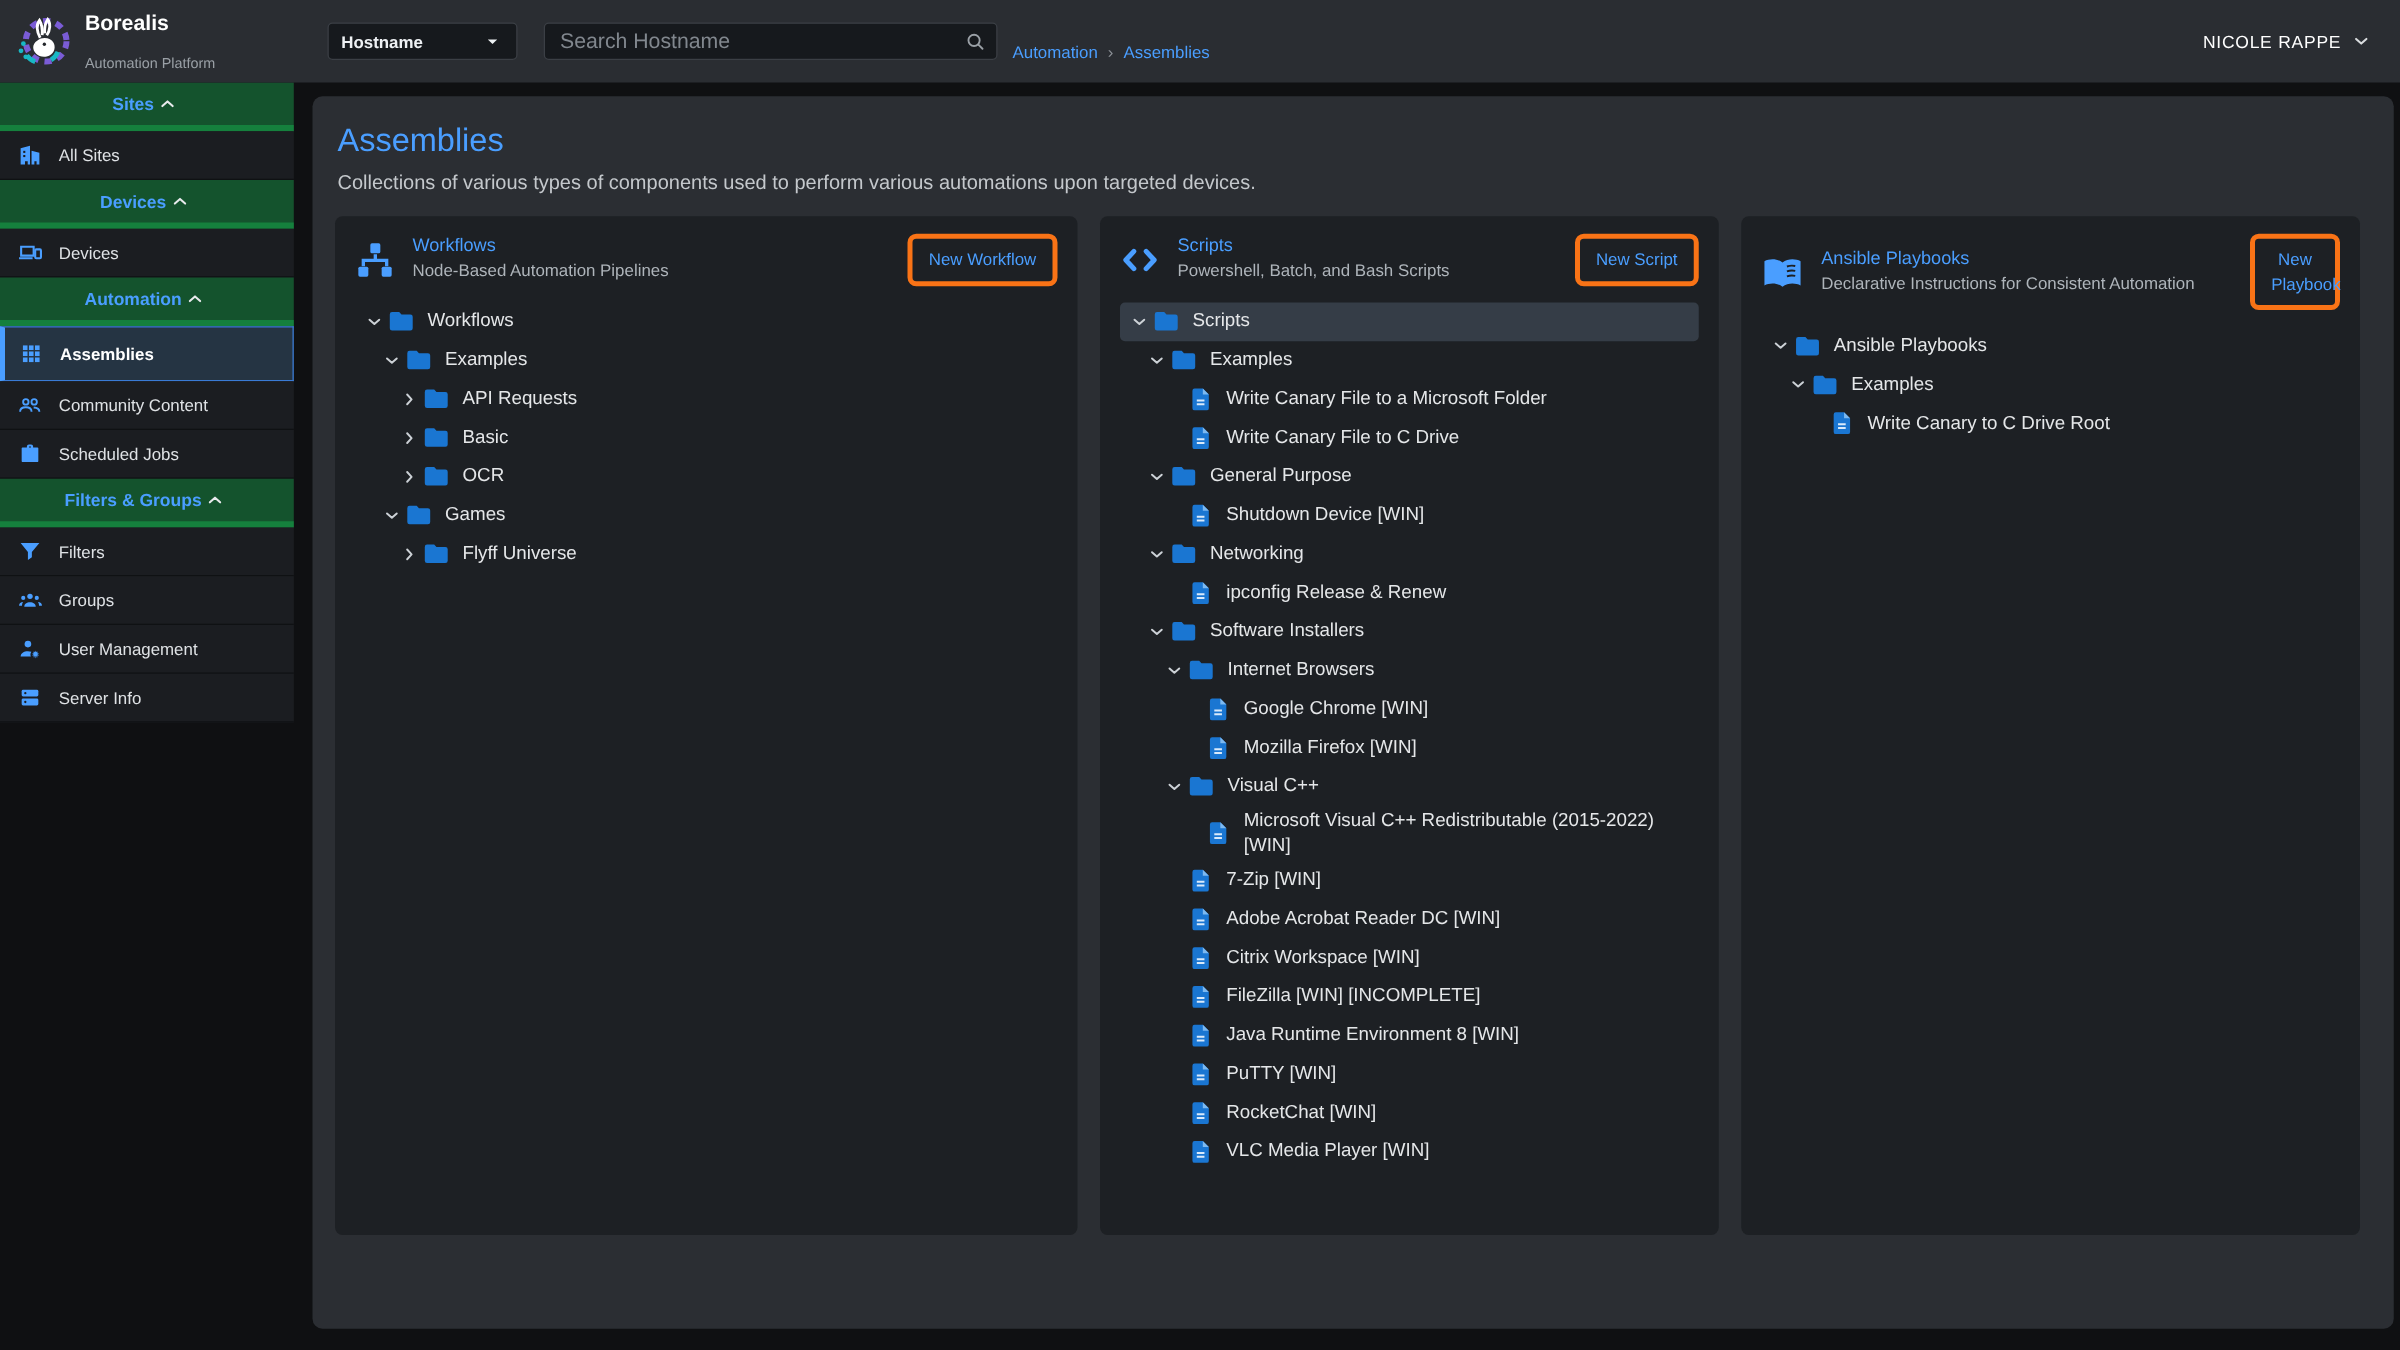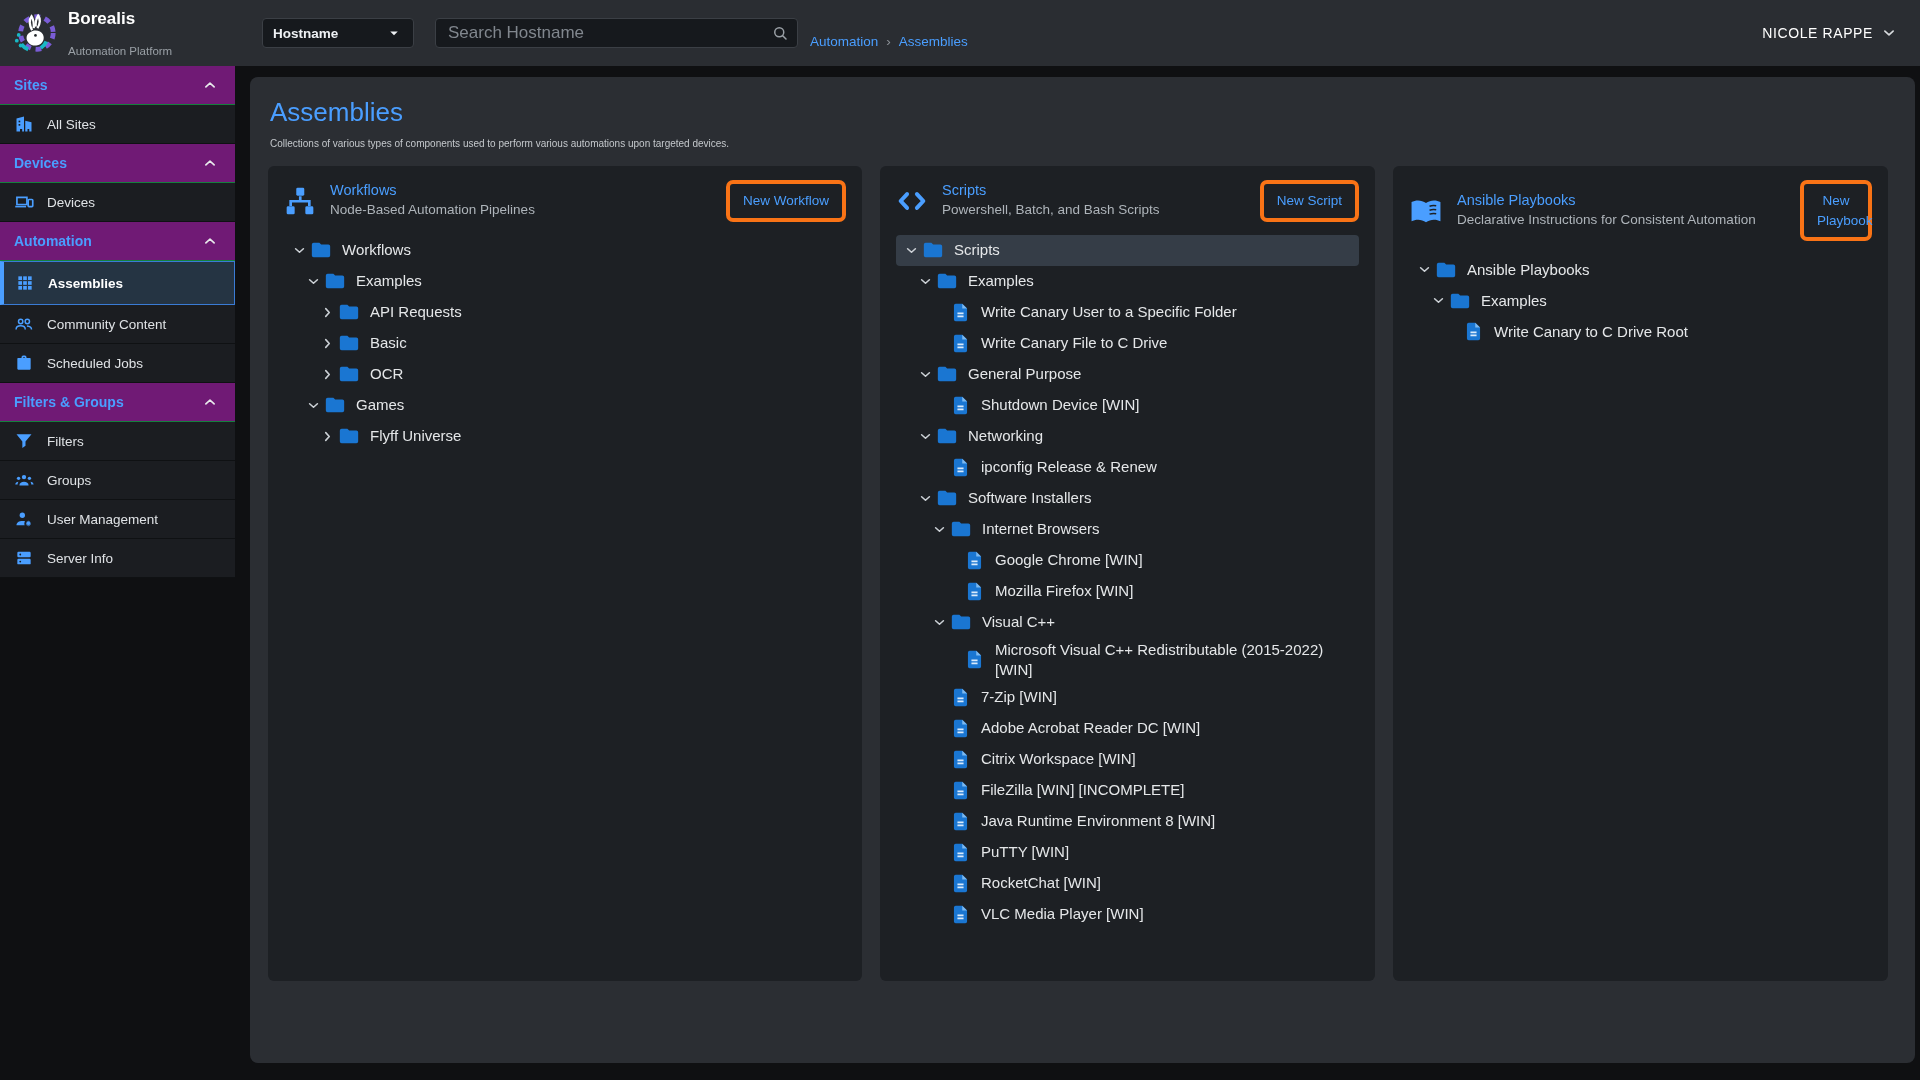--- a/index.html
+++ b/index.html
@@ -23,34 +23,34 @@
   .search-ic{color:#9aa0a6;display:flex;flex:none}
   .breadcrumb{margin-left:12px;margin-top:16px;display:flex;align-items:center;gap:8px;
           font-size:13.5px;font-weight:500}
   .crumb{color:#4a9eff;cursor:pointer}
   .crumb-sep{color:#8b9096}
   .user{margin-left:auto;padding-right:22px;display:flex;align-items:center;gap:7px;font-size:14px;
           color:#ffffff;letter-spacing:.6px;font-weight:500;cursor:pointer}
   .user .chev-dn{color:#d8dbde;display:flex}
   
   .sidebar{position:absolute;top:66px;left:0;width:235px;background:#191b1e}
-  .sb-section{height:39px;display:flex;align-items:center;justify-content:space-between;padding:0 14px;
-          background:#701a75;border-bottom:1px solid #15803d;font-size:14px;font-weight:bold;
+  .sb-section{height:39px;display:flex;align-items:center;justify-content:center;padding:0 14px;
+          background:#14532d;border-bottom:5px solid #15803d;font-size:14px;font-weight:bold;
           color:#4a9eff;cursor:pointer;box-sizing:border-box}
   .sb-section .chev{color:#e8eaec;display:flex}
   .sb-item{height:39px;display:flex;align-items:center;gap:13px;padding:0 14px;box-sizing:border-box;
           border-bottom:1px solid #0f1113;font-size:13.5px;color:#dfe2e5;background:#1b1d21;cursor:pointer}
   .sb-item .ic{color:#4a9eff;display:flex;flex:none}
   .sb-item.selected{background:#253443;border:1px solid #3a7bd5;border-left:4px solid #4a9eff;
           height:44px;padding-left:11px;font-weight:bold;color:#fff}
   
   .panel{position:absolute;left:250px;top:77px;width:1665px;height:986px;background:#2b2e33;
           border-radius:8px;box-sizing:border-box;padding:14px 18px}
   .page-title{font-size:26px;font-weight:400;color:#4a9eff;margin:6px 0 0 2px}
-  .page-desc{font-size:10px;color:#c4c8cc;margin:10px 0 0 2px}
+  .page-desc{font-size:16px;color:#c4c8cc;margin:10px 0 0 2px}
   .cards{display:flex;gap:18px;margin-top:17px;height:815px}
   .card{background:#1d2024;border-radius:6px;padding:14px 16px;box-sizing:border-box;overflow:hidden}
   .card:nth-child(1){flex:0 0 594px}
   .card:nth-child(2){flex:0 0 495px}
   .card:nth-child(3){flex:0 0 495px}
   .card-head{display:flex;align-items:center;gap:14px}
   .card-icon{color:#4a9eff;display:flex;flex:none}
   .head-text{flex:1;min-width:0}
   .card-title{font-size:14.5px;color:#4a9eff}
   .card-sub{font-size:13.5px;color:#aeb4ba;margin-top:3px;line-height:1.35}
@@ -429,21 +429,21 @@
             <span class="t-label">Examples</span>
           </div>
           <div class="tree-row" style="padding-left: 54px;">
             <span class="t-ic">
               <svg width="21" height="21" viewBox="0 0 24 24">
                 <path d="M14 2H6.5a2 2 0 0 0-2 2v16a2 2 0 0 0 2 2h11a2 2 0 0 0 2-2V7.5L14 2z" fill="currentColor"></path>
                 <path d="M14 2l5.5 5.5H14z" fill="#7db9f0"></path>
                 <path d="M8.5 13h7M8.5 16.5h7" fill="none" stroke="#d9eafb" stroke-width="1.9"></path>
               </svg>
             </span>
-            <span class="t-label">Write Canary User to a Specific Folder</span>
+            <span class="t-label">Write Canary File to a Microsoft Folder</span>
           </div>
           <div class="tree-row" style="padding-left: 54px;">
             <span class="t-ic">
               <svg width="21" height="21" viewBox="0 0 24 24">
                 <path d="M14 2H6.5a2 2 0 0 0-2 2v16a2 2 0 0 0 2 2h11a2 2 0 0 0 2-2V7.5L14 2z" fill="currentColor"></path>
                 <path d="M14 2l5.5 5.5H14z" fill="#7db9f0"></path>
                 <path d="M8.5 13h7M8.5 16.5h7" fill="none" stroke="#d9eafb" stroke-width="1.9"></path>
               </svg>
             </span>
             <span class="t-label">Write Canary File to C Drive</span>

